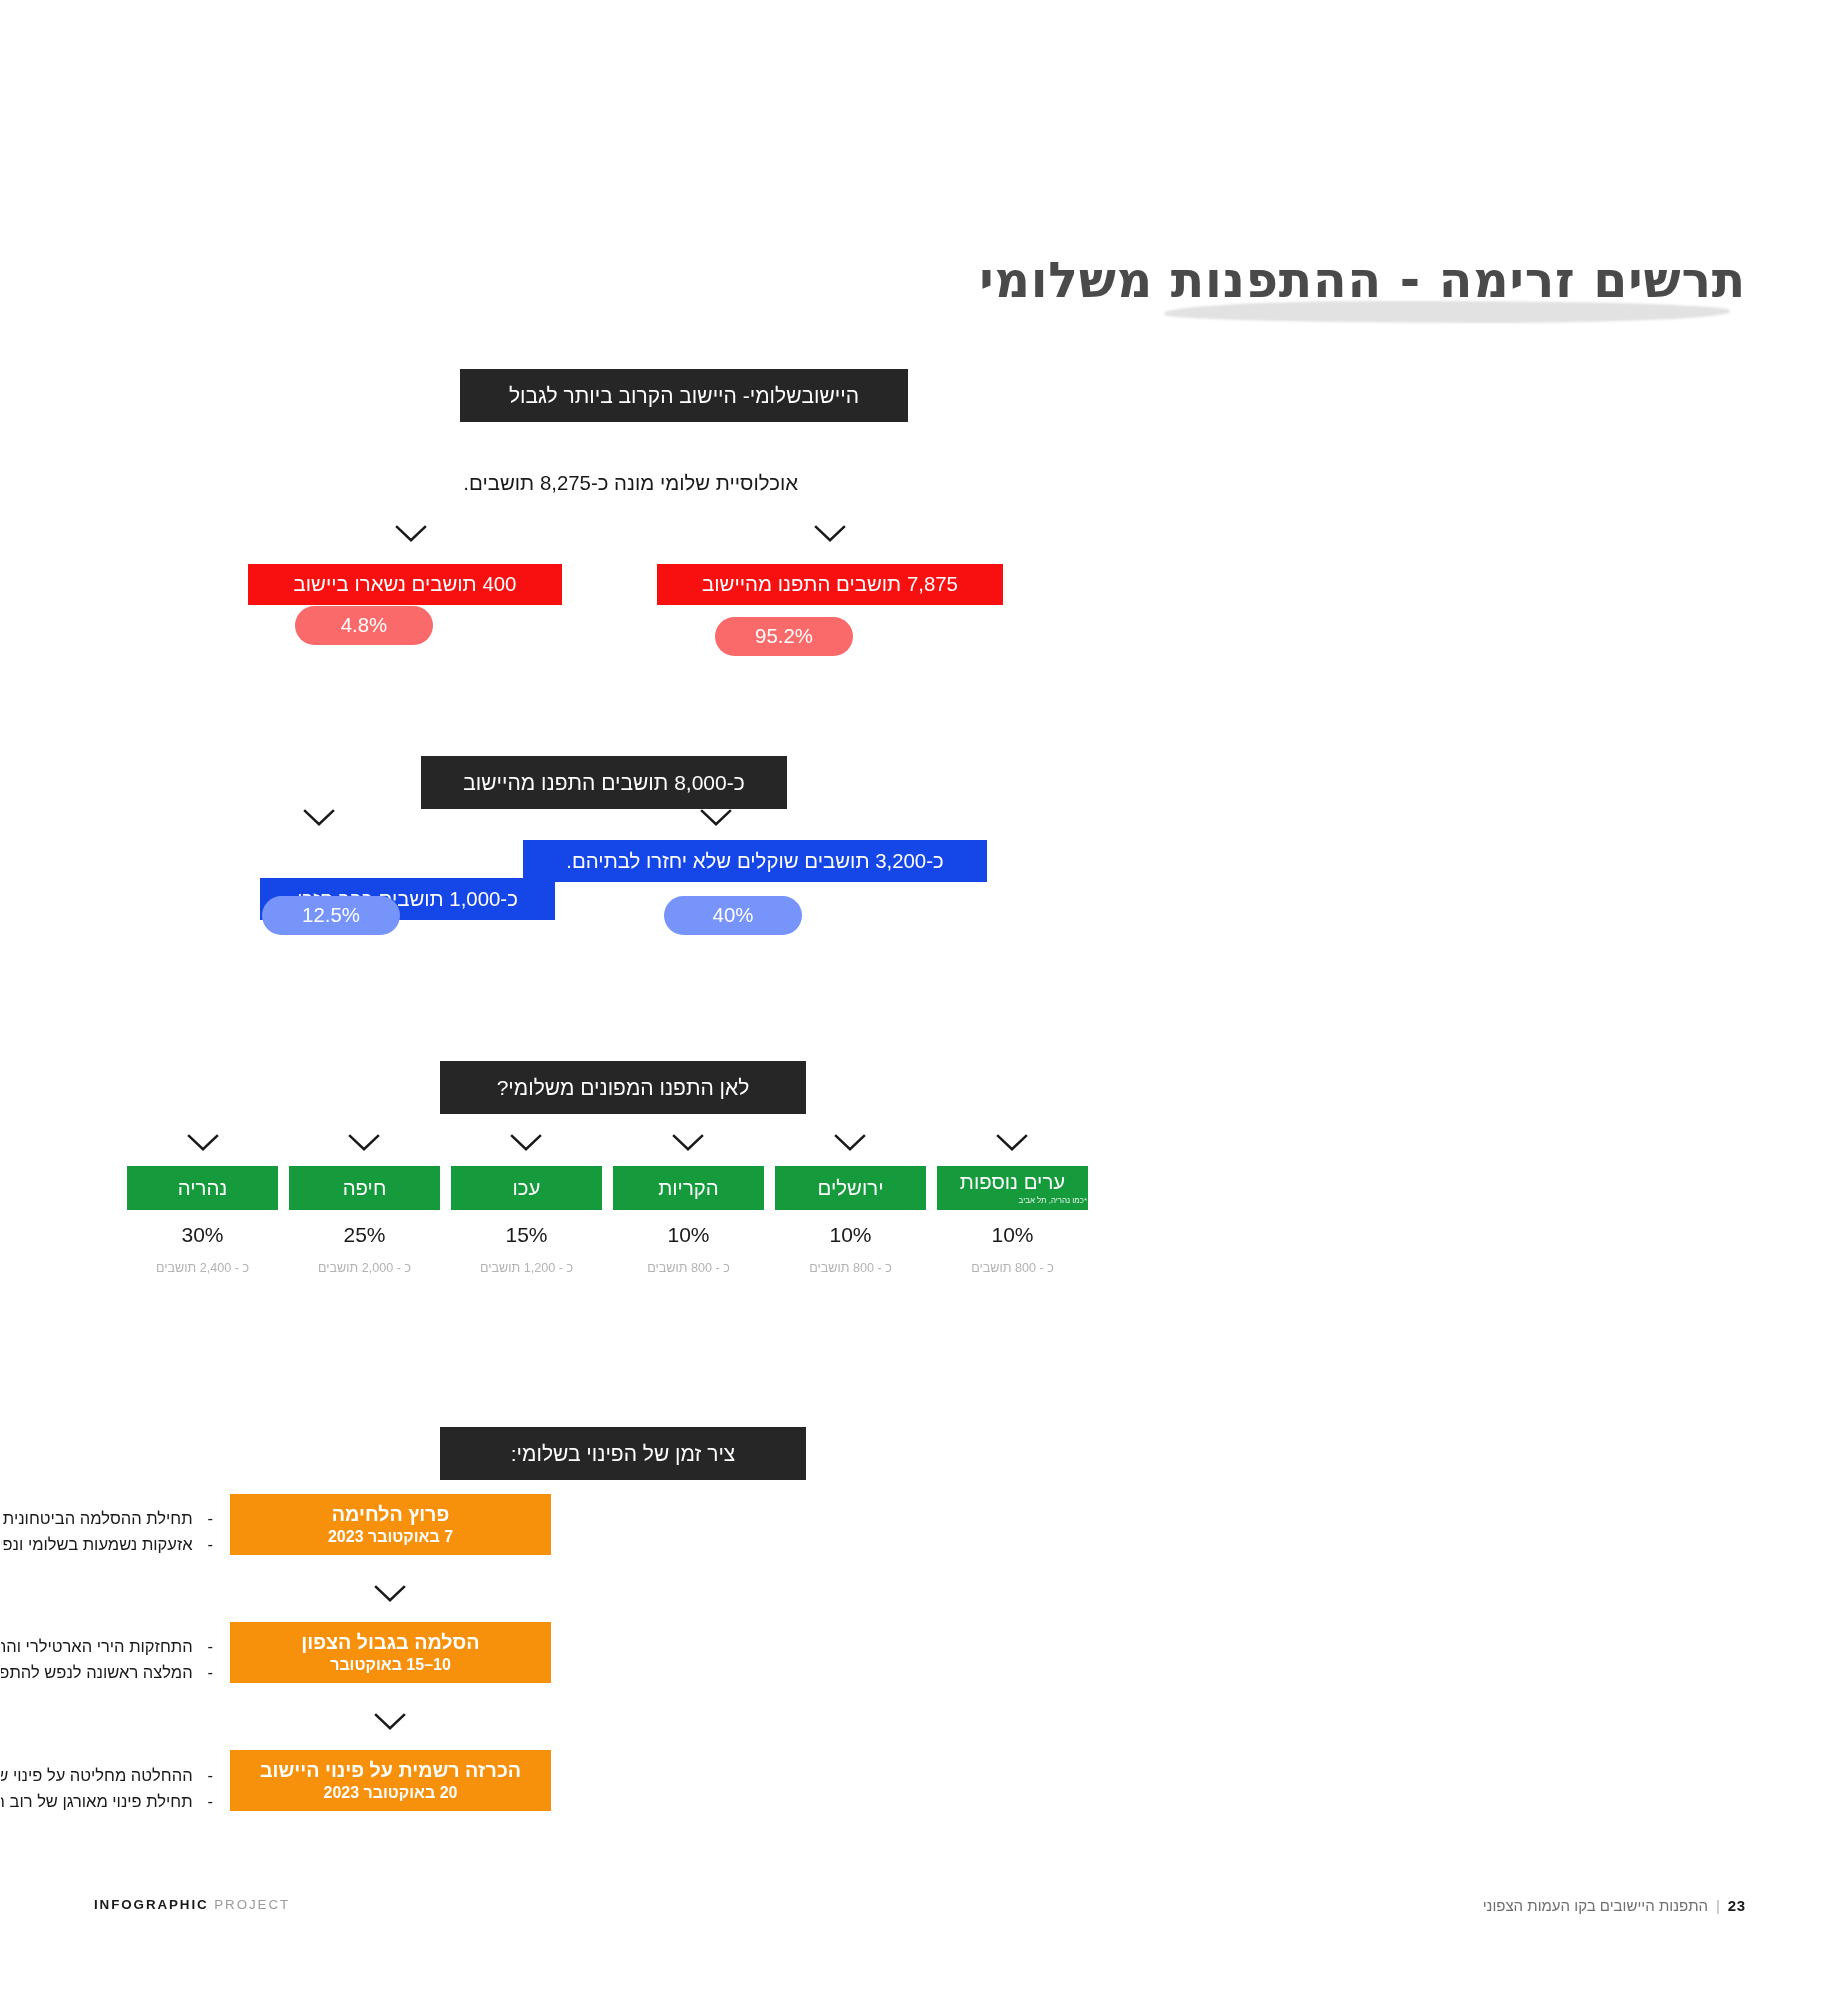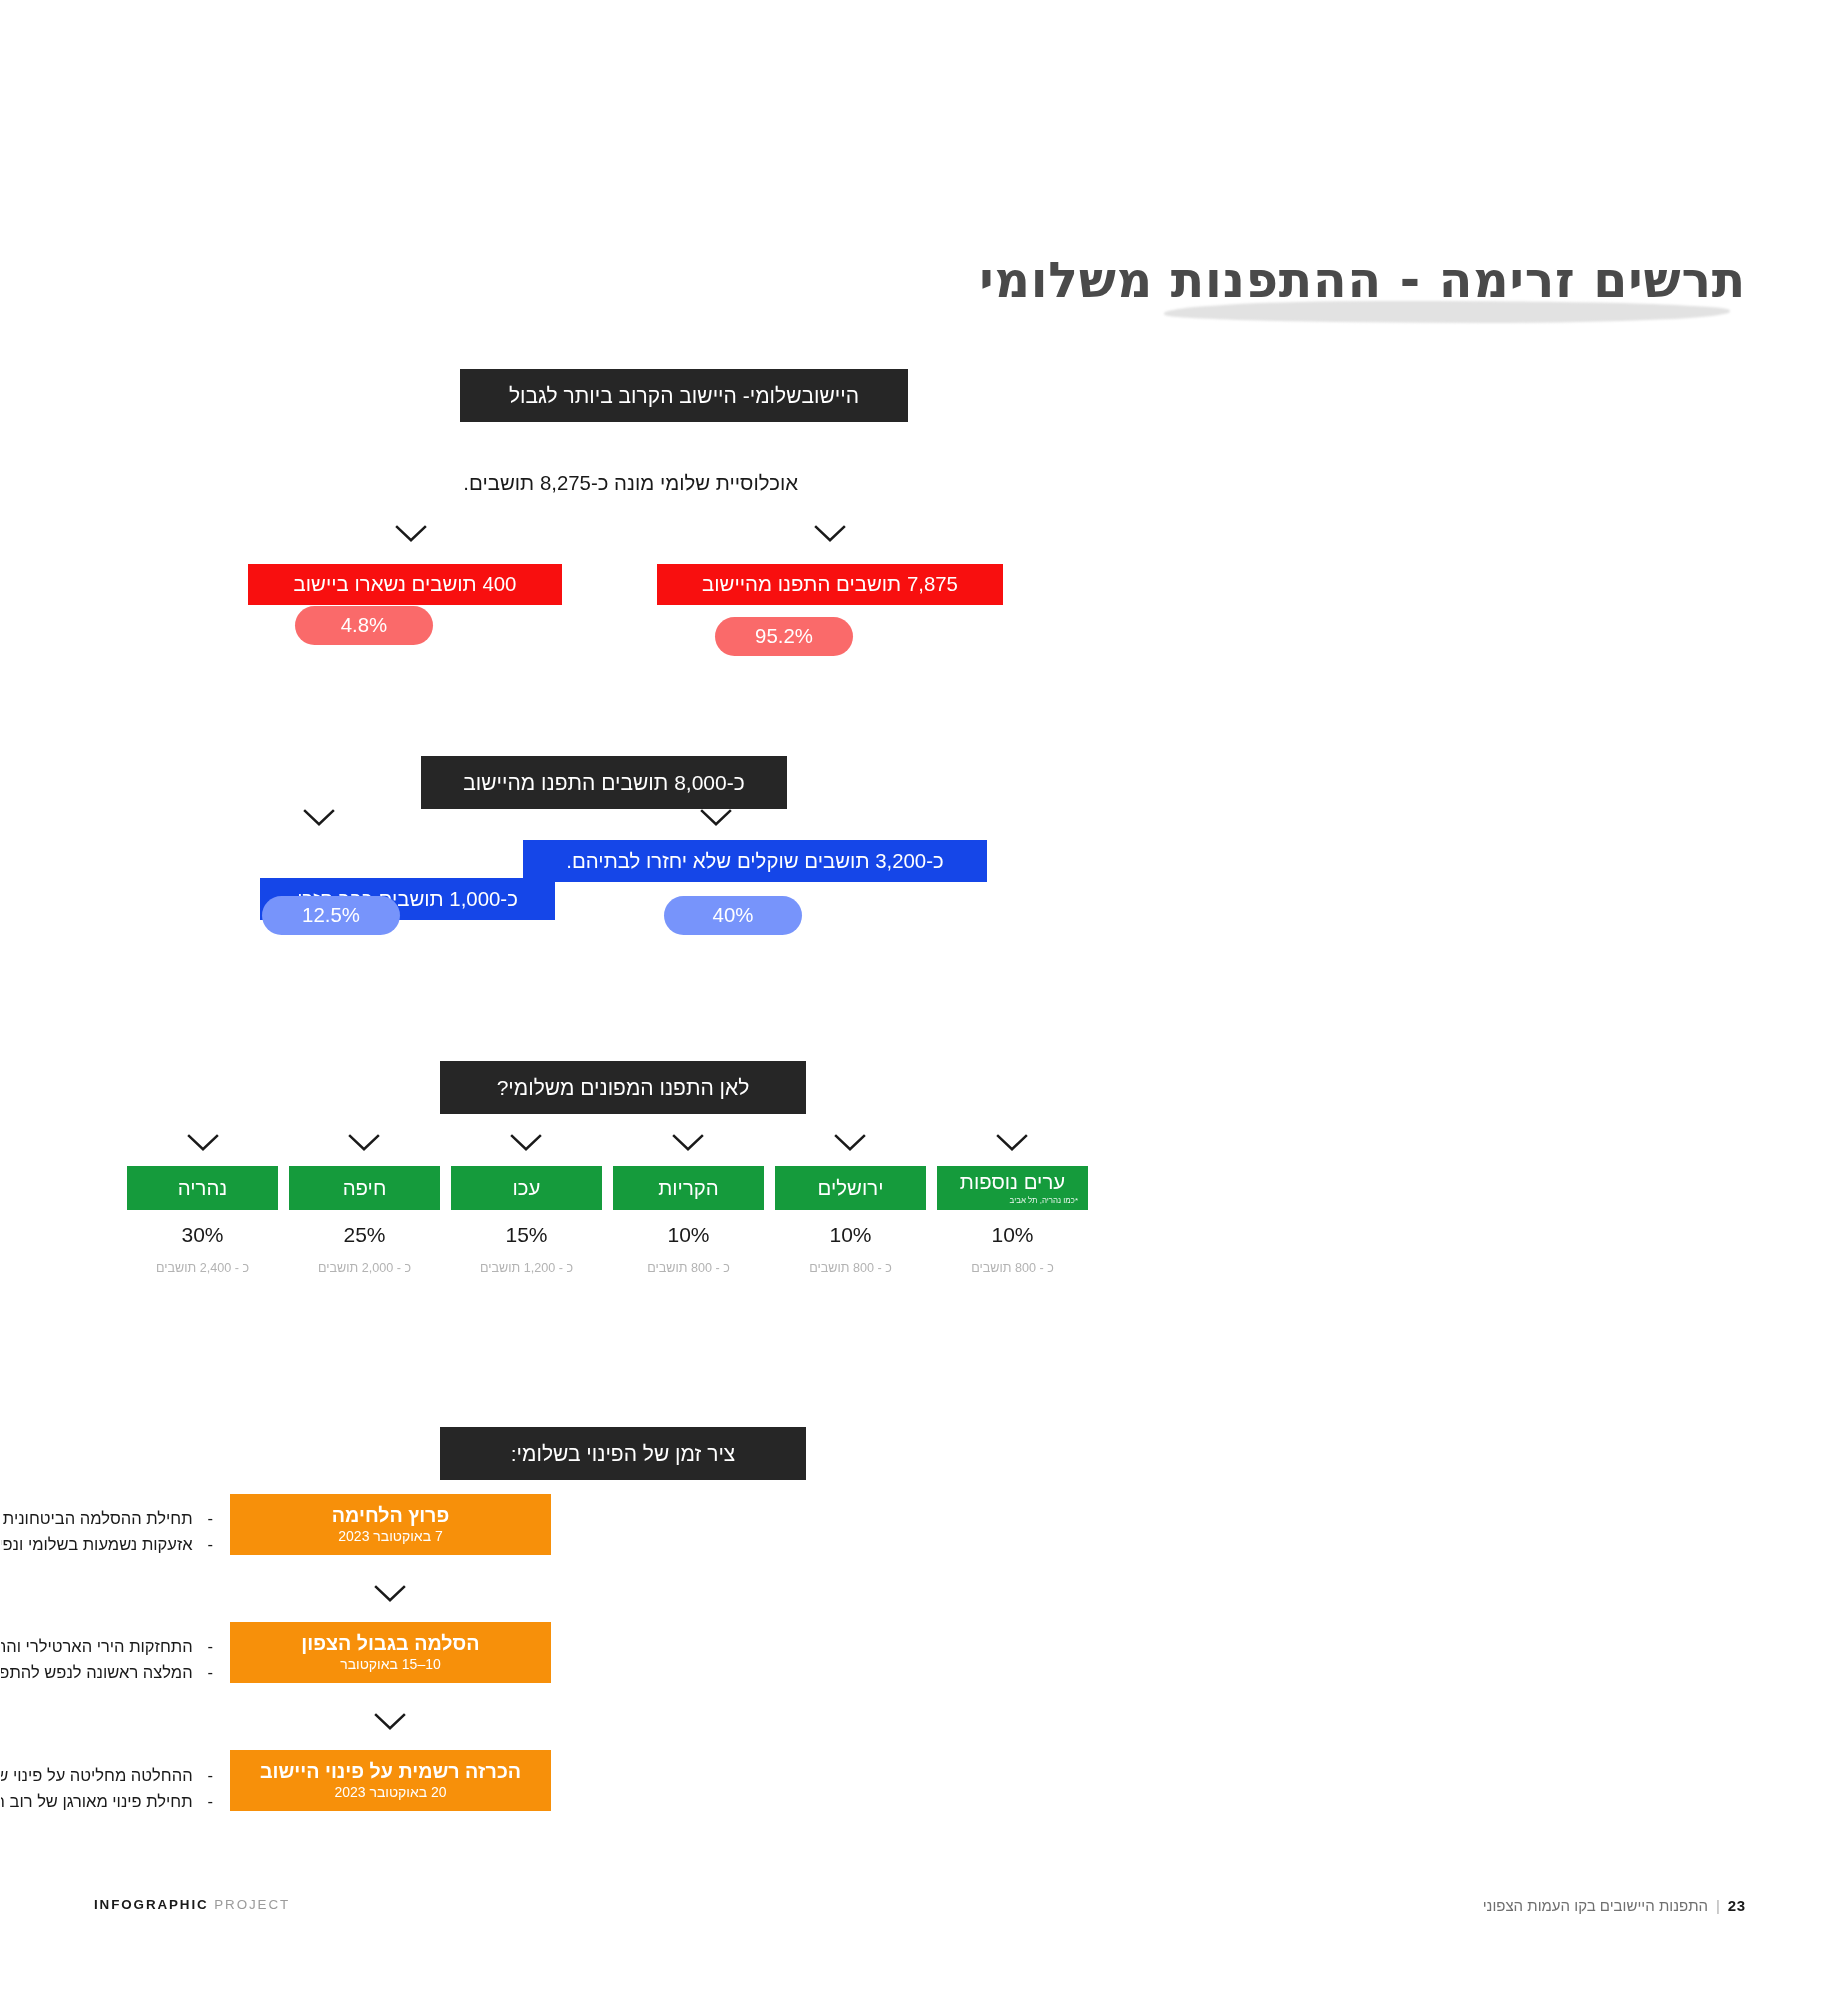--- a/index.html
+++ b/index.html
@@ -127,21 +127,21 @@
     font-size: 20.4px;
     white-space: nowrap;
   }
   .gcol .gbox.with-sub { flex-direction: column; justify-content: center; gap: 0; }
   .gcol .gbox .gsub {
     font-size: 7.9px;
     opacity: 0.92;
     line-height: 1;
     margin-top: 2.4px;
     align-self: flex-start;
-    padding-right: 10px;
+    padding-right: 1px;
   }
   .gcol .gpct {
     margin-top: 13.4px;
     font-size: 21px;
     color: #1a1a1a;
   }
   .gcol .gres {
     margin-top: 14px;
     font-size: 12.6px;
     color: #b3b3b3;
@@ -155,21 +155,21 @@
     color: #ffffff;
     width: 321px;
     height: 61px;
     display: flex;
     flex-direction: column;
     align-items: center;
     justify-content: center;
     line-height: 1.2;
   }
   .tl-box .tl-title { font-size: 19.7px; font-weight: 700; }
-  .tl-box .tl-date  { font-size: 14px; font-weight: 400; }
+  .tl-box .tl-date  { font-size: 16px; font-weight: 700; }
 
   .tl-notes {
     position: absolute;
     text-align: right;
     font-size: 16.5px;
     color: #1a1a1a;
     line-height: 1.55;
     white-space: nowrap;
   }
   .tl-notes .note-line { display: block; }

